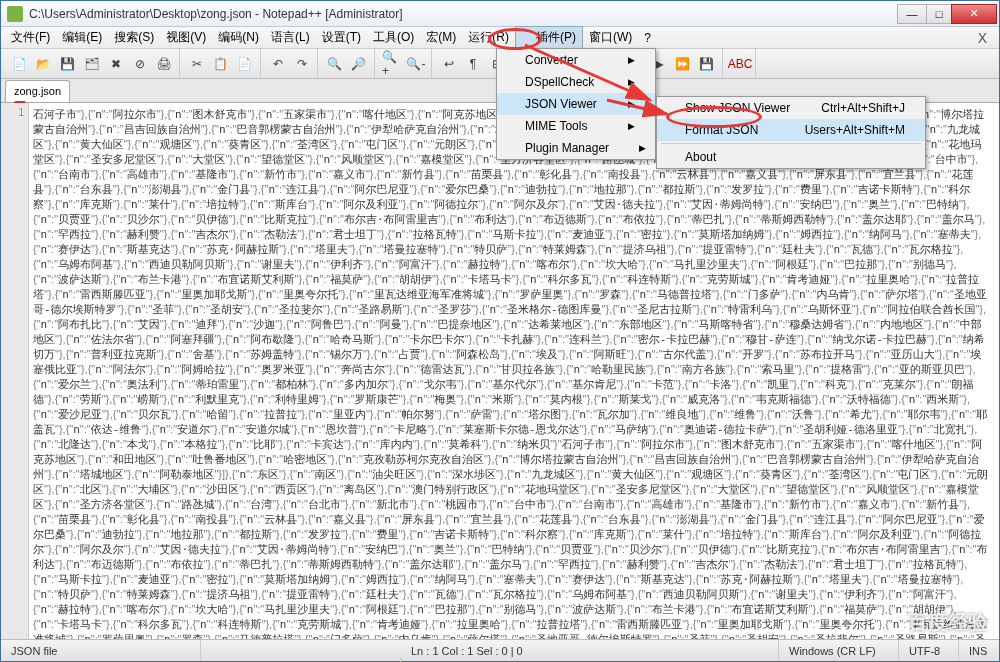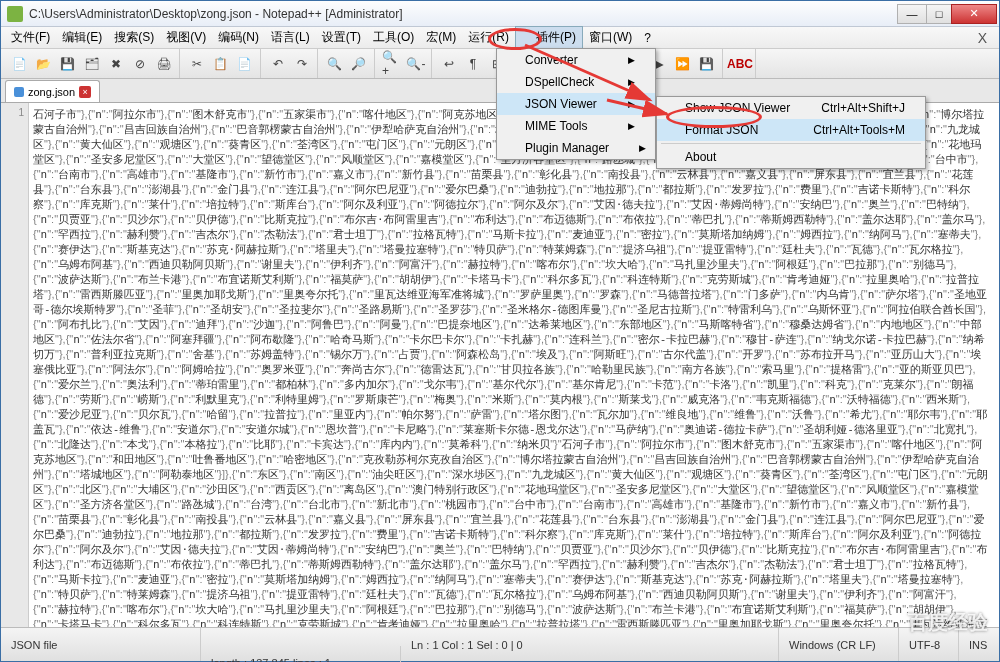--- a/index.html
+++ b/index.html
@@ -13,28 +13,28 @@
 .win-btn.max { width: 26px; }
 .win-btn.close { width: 46px; background: linear-gradient(#e88, #c33); color: #fff; border-color: #a22; }
 .menubar { height: 22px; background: linear-gradient(#f8f8f8, #ececec); display: flex; align-items: center; border-bottom: 1px solid #ccc; font-size: 12px; padding: 0 4px; }
 .menubar-item { padding: 2px 6px; cursor: pointer; }
 .menubar-item.active { background: #cde; border: 1px solid #8ab; padding-left: 20px; }
 .menubar-x { margin-left: auto; padding: 0 8px; font-size: 14px; color: #555; }
 .toolbar { height: 30px; background: linear-gradient(#f6f6f6, #e4e4e4); border-bottom: 1px solid #bbb; display: flex; align-items: center; padding: 0 4px; gap: 2px; }
 .tool-group { display: flex; gap: 2px; padding: 0 4px; border-right: 1px solid #ccc; height: 100%; align-items: center; }
 .tool-btn { width: 22px; height: 22px; display: flex; align-items: center; justify-content: center; border: 1px solid transparent; font-size: 12px; color: #444; }
 .tabbar { height: 24px; background: #e8e8e8; display: flex; align-items: flex-end; padding: 0 4px; border-bottom: 1px solid #aaa; }
-.tab { height: 22px; padding: 0 8px; background: #fff; border: 1px solid #aaa; border-bottom: none; display: flex; align-items: center; gap: 4px; font-size: 11px; border-radius: 3px 3px 0 0; }
+.tab { height: 22px; padding: 0 8px; background: #fff; border: 1px solid #aaa; border-bottom: none; display: flex; gap: 4px; font-size: 11px; border-radius: 3px 3px 0 0; flex-direction: column; }
 .tab-close { width: 12px; height: 12px; background: #c33; border-radius: 2px; font-size: 9px; color: #fff; display: flex; align-items: center; justify-content: center; }
 .editor { flex: 1; background: #fff; overflow: hidden; padding: 4px 8px 4px 32px; position: relative; }
 .line-gutter { position: absolute; left: 0; top: 0; width: 28px; height: 100%; background: #e8e8e8; border-right: 1px solid #ccc; }
 .line-num { font-size: 10px; color: #888; text-align: right; padding-right: 4px; padding-top: 4px; }
 .content { font-family: Consolas, monospace; font-size: 11px; line-height: 14px; color: #333; word-break: break-all; white-space: pre-wrap; }
 .str { color: #808080; }
-.statusbar { height: 34px; background: linear-gradient(#f4f4f4, #e0e0e0); border-top: 1px solid #bbb; display: flex; align-items: center; font-size: 11px; color: #333; }
+.statusbar { height: 22px; background: linear-gradient(#f4f4f4, #e0e0e0); border-top: 1px solid #bbb; display: flex; align-items: center; font-size: 11px; color: #333; }
 .status-cell { padding: 0 10px; border-right: 1px solid #ccc; height: 100%; display: flex; align-items: center; }
 .dropdown { position: absolute; background: #f0f0f0; border: 1px solid #999; box-shadow: 2px 2px 4px rgba(0,0,0,.3); font-size: 12px; }
 .dd-item { padding: 4px 20px 4px 28px; display: flex; align-items: center; justify-content: space-between; gap: 30px; white-space: nowrap; }
 .dd-item.hover { background: #cde6f7; }
 .dd-item .arrow { font-size: 9px; }
 .dd-sep { height: 1px; background: #ccc; margin: 2px 4px; }
 .red-oval { position: absolute; border: 3px solid #e53935; border-radius: 50%; pointer-events: none; }
 .red-arrow { position: absolute; pointer-events: none; }
 .watermark { position: absolute; right: 12px; bottom: 26px; font-size: 20px; color: rgba(255,255,255,.85); font-weight: bold; text-shadow: 0 0 3px rgba(0,0,0,.5); pointer-events: none; }
 </style>
@@ -107,21 +107,21 @@
       <div class="tool-btn">☰</div>
     </div>
     <div class="tool-group">
       <div class="tool-btn">●</div>
       <div class="tool-btn">■</div>
       <div class="tool-btn">▶</div>
       <div class="tool-btn">⏩</div>
       <div class="tool-btn">💾</div>
     </div>
     <div class="tool-group">
-      <div class="tool-btn" style="color:#b00;font-weight:bold;">ABC</div>
+      <div class="tool-btn" style="color:#b00;font-weight:normal;">ABC</div>
     </div>
   </div>
 
   <div class="tabbar">
     <div class="tab">
       <span style="width:10px;height:10px;background:#4a90d9;border-radius:2px;"></span>
       <span>zong.json</span>
       <span class="tab-close">×</span>
     </div>
   </div>
@@ -166,21 +166,21 @@
     </div>
 </div>
 
 <div class="dropdown" style="left:656px; top:88px; width:270px;margin-top:8px;">
   <div class="dd-item">
       <span>Show JSON Viewer</span>
       <span>Ctrl+Alt+Shift+J</span>
     </div>
   <div class="dd-item hover">
       <span>Format JSON</span>
-      <span>Ctrl+Alt+Tools+M</span>
+      <span>Users+Alt+Shift+M</span>
     </div>
   <div class="dd-sep"></div>
   <div class="dd-item">
       <span>About</span>
       <span></span>
     </div>
 </div>
 
 <div class="red-oval" style="left:488px; top:28px; width:54px; height:22px;"></div>
 <div class="red-oval" style="left:666px; top:106px; width:96px; height:22px;"></div>

